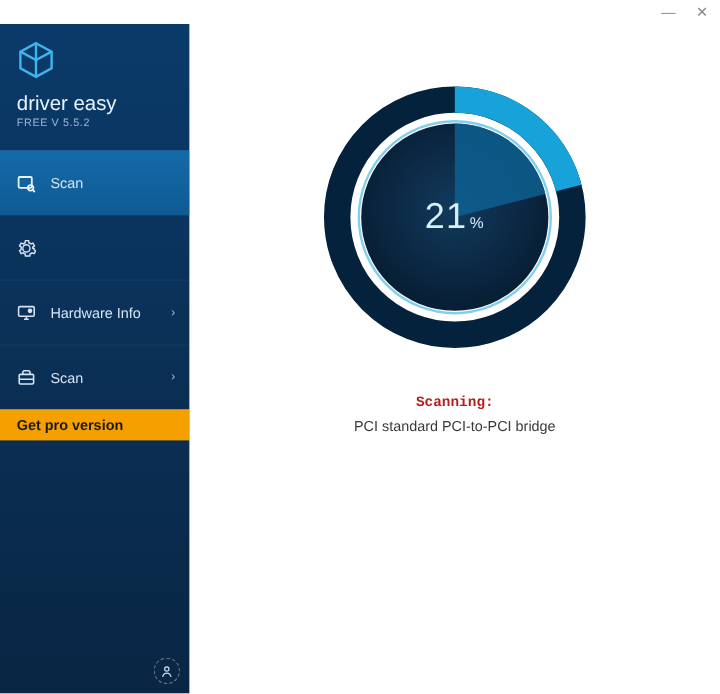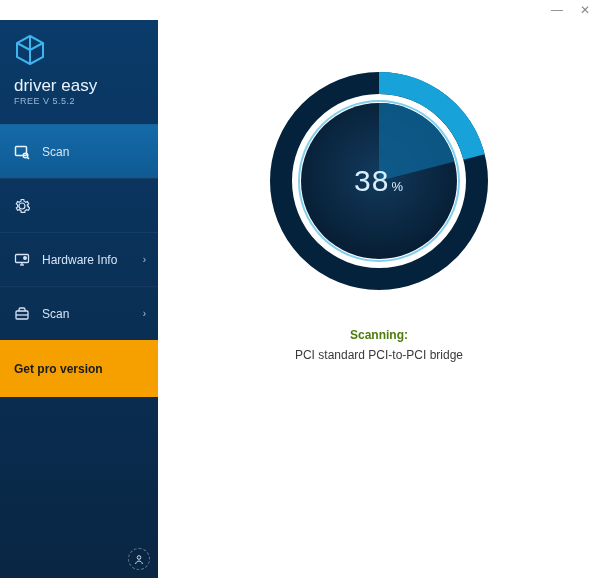--- a/index.html
+++ b/index.html
@@ -12,31 +12,31 @@
   .logo-block { padding: 14px 10px 12px 14px; }
   .logo-row { display: flex; align-items: center; gap: 8px; }
   .logo-name { font-size: 17px; color: #e9f3ff; margin-top: 6px; }
   .logo-version { font-size: 9px; color: #9db8d6; letter-spacing: 0.5px; }
   .nav { margin-top: 6px; }
   .nav-item { display: flex; align-items: center; height: 54px; padding: 0 12px; color: #d6e4f5; font-size: 12px; cursor: pointer; border-top: 1px solid rgba(255,255,255,0.05); }
   .nav-item.active { background: linear-gradient(180deg, #146aa8, #0f5a93); }
   .nav-item .icon { width: 20px; height: 20px; display: flex; align-items: center; justify-content: center; margin-right: 10px; }
   .nav-item .label { flex: 1; }
   .nav-item .chev { font-size: 10px; color: #a8c1df; }
-  .cta { height: 57px; background: #f6a000; color: #1a1a1a; display: flex; align-items: center; padding: 0 14px; font-size: 12px; font-weight: 600; cursor: pointer; }
+  .cta { height: 26px; background: #f6a000; color: #1a1a1a; display: flex; align-items: center; padding: 0 14px; font-size: 12px; font-weight: 600; cursor: pointer; }
   .sidebar-bottom { margin-top: auto; padding: 8px; display: flex; justify-content: flex-end; }
   .round-mini { width: 22px; height: 22px; border: 1px dashed rgba(255,255,255,0.35); border-radius: 50%; display: flex; align-items: center; justify-content: center; color: #cfe1f5; font-size: 10px; cursor: pointer; }
   .main { flex: 1; background: #ffffff; display: flex; flex-direction: column; align-items: center; }
   .gauge-wrap { margin-top: 46px; position: relative; width: 230px; height: 230px; }
   .gauge-ring { position: absolute; inset: 0; }
   .gauge-center { position: absolute; inset: 0; display: flex; align-items: center; justify-content: center; color: #d7eefc; font-size: 24px; }
   .gauge-center .pct { font-size: 30px; font-weight: 300; letter-spacing: 1px; }
   .gauge-center .pct .unit { font-size: 13px; margin-left: 2px; }
   .status { margin-top: 32px; text-align: center; }
-  .status .t1 { font-size: 12px; color: #4d7c0f; font-weight: 700; }
+  .status .t1 { font-size: 12px; color: #b91c1c; font-weight: 700; font-family: Liberation Mono, monospace; }
   .status .t2 { margin-top: 6px; font-size: 12px; color: #3a3a3a; }
 </style>
 </head>
 <body>
 
 <div class="app">
 
   <div class="titlebar">
     <div class="tb-btn">—</div>
     <div class="tb-btn">✕</div>
@@ -132,21 +132,21 @@
           </defs>
           <circle cx="115" cy="115" r="108" fill="none" stroke="#e9eef3" stroke-width="2"></circle>
           <circle cx="115" cy="115" r="98" fill="none" stroke="#04223b" stroke-width="22"></circle>
           <circle id="progress-arc" cx="115" cy="115" r="98" fill="none" stroke="#17a3da" stroke-width="22" stroke-linecap="butt" transform="rotate(-90 115 115)" stroke-dasharray="129.3 615.8"></circle>
           <circle cx="115" cy="115" r="78" fill="url(#innerG)"></circle>
           <path id="sweep" fill="#0d5f90" opacity="0.85" d="M 115 115 L 115 37 A 78 78 0 0 1 190.54948656803322 95.60218880114132 Z"></path>
           <circle cx="115" cy="115" r="80" fill="none" stroke="#1aa7dd" stroke-width="2" opacity="0.55"></circle>
         </svg>
         <div class="gauge-center">
           <div class="pct">
-            <span>38</span><span class="unit">%</span>
+            <span>21</span><span class="unit">%</span>
           </div>
         </div>
       </div>
 
       <div class="status">
         <div class="t1">Scanning:</div>
         <div class="t2">PCI standard PCI-to-PCI bridge</div>
       </div>
     </main>
 

